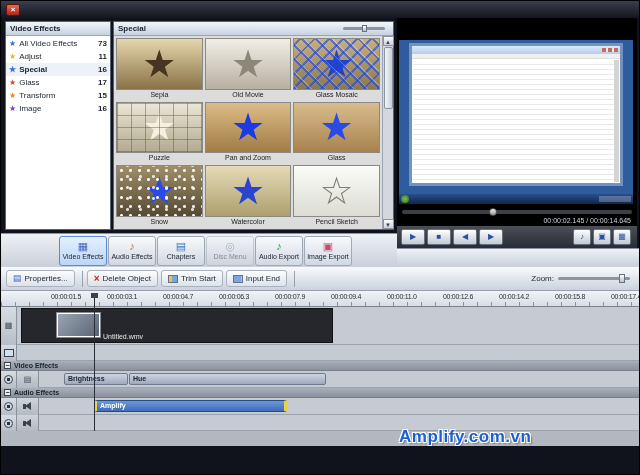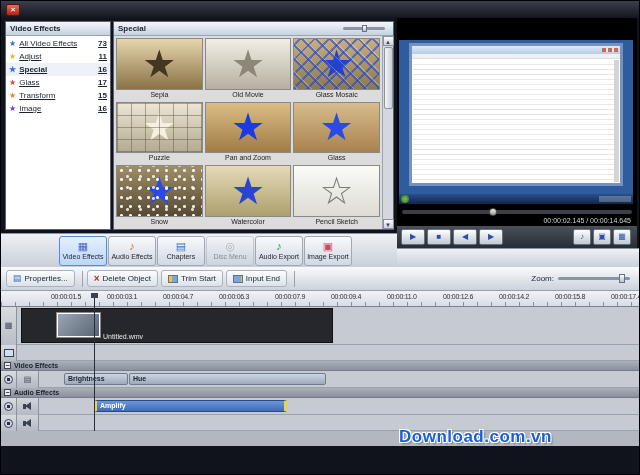--- a/index.html
+++ b/index.html
@@ -10,22 +10,22 @@
   .titlebar .title{flex:1;}
   .closebtn{width:14px;height:12px;background:linear-gradient(#e86a5a,#a82816);border:1px solid #601208;border-radius:2px;color:#fff;font-size:8px;line-height:10px;text-align:center;cursor:default;}
   
   .main{position:absolute;top:17px;left:0;width:640px;height:230px;background:#10131c;}
   .panel-header{height:14px;background:linear-gradient(#f2f6fa,#c6d2e0);border-bottom:1px solid #9aa4b2;font-size:8px;font-weight:bold;color:#1a2330;display:flex;align-items:center;padding:0 4px;flex:none;}
   
   .effects-panel{position:absolute;left:4px;top:3px;width:106px;height:209px;background:#fff;border:1px solid #5a6170;display:flex;flex-direction:column;}
   .effects-list{flex:1;overflow:hidden;font-size:8px;padding-top:1px;}
   .fx-row{display:flex;align-items:center;height:13px;padding:0 3px;color:#1a2330;}
   .fx-row .star{font-size:8px;margin-right:3px;line-height:1;}
-  .fx-row .lbl{flex:1;white-space:nowrap;overflow:hidden;text-decoration:underline;}
-  .fx-row .cnt{font-weight:bold;text-decoration:underline;}
+  .fx-row .lbl{flex:1;white-space:nowrap;overflow:hidden;}
+  .fx-row .cnt{font-weight:bold;}
   .fx-row.selected{font-weight:bold;background:#eef2f8;}
   
   .gallery-panel{position:absolute;left:112px;top:3px;width:281px;height:209px;background:#dcdcdc;border:1px solid #5a6170;display:flex;flex-direction:column;}
   .gallery-header{justify-content:space-between;}
   .mini-slider{width:42px;height:3px;background:#8a94a2;border-radius:2px;position:relative;margin-right:4px;}
   .mini-handle{position:absolute;left:45%;top:-2px;width:5px;height:7px;background:linear-gradient(#fdfdfd,#b8c2d0);border:1px solid #68727e;}
   .gallery-body{flex:1;display:flex;min-height:0;}
   .gallery-grid{flex:1;display:grid;grid-template-columns:repeat(3,1fr);grid-template-rows:repeat(3,1fr);gap:2px;padding:2px;overflow:hidden;}
   .thumb-cell{display:flex;flex-direction:column;min-height:0;}
   .thumb{flex:1;position:relative;border:1px solid #8a8a84;overflow:hidden;}
@@ -421,15 +421,15 @@
           <span class="spk"></span>
         </div>
       <div class="lane"></div>
     </div>
     <div class="tl-filler"></div>
   </div>
 
   <div class="playhead"></div>
 
 
-  <div class="watermark" style="color: rgb(26, 95, 212);">Download.com.vn</div>
+  <div class="watermark" style="color: rgb(26, 95, 212);">Amplify.com.vn</div>
 
 </div>
 
 </body></html>

